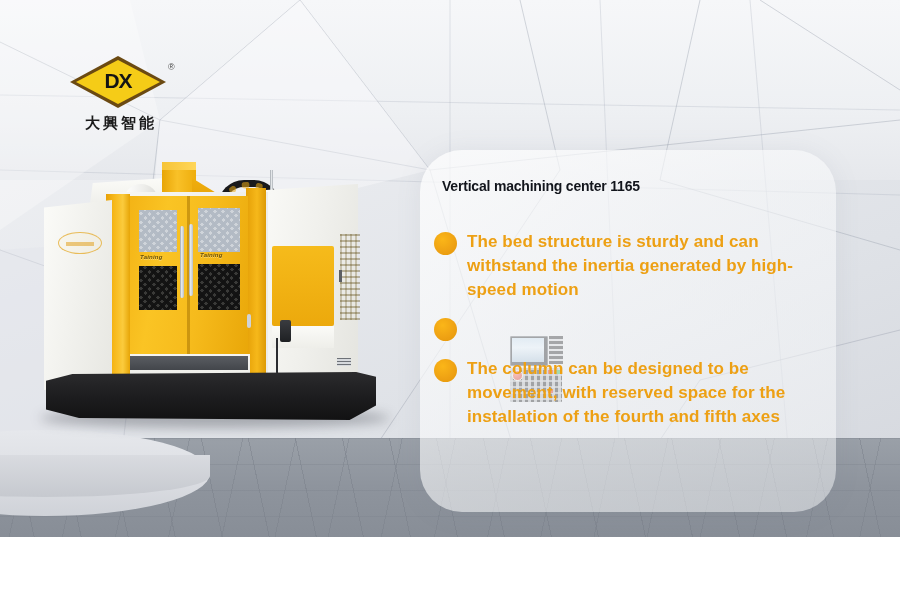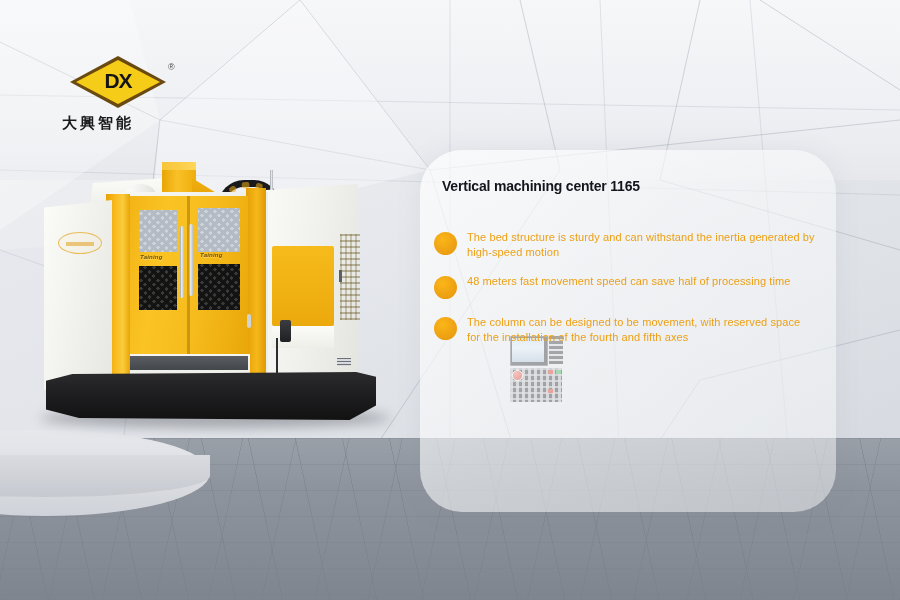--- a/index.html
+++ b/index.html
@@ -1,18 +1,18 @@
 <!DOCTYPE html>
 <html><head>
 <meta charset="utf-8">
 <style>
   html,body{margin:0;padding:0;}
   body{width:900px;height:600px;overflow:hidden;font-family:"Liberation Sans",sans-serif;}
 
-  #stage{position:relative;width:900px;height:600px;overflow:hidden;background:#84cc16;}
+  #stage{position:relative;width:900px;height:537px;overflow:hidden;background:#84cc16;}
 
   
   .bg-wall{position:absolute;left:0;top:0;width:900px;height:470px;
     background:linear-gradient(160deg,#f3f4f6 0%,#e8eaee 38%,#dfe2e7 70%,#d6d9df 100%);}
   .bg-ceiling{position:absolute;left:0;top:0;width:900px;height:180px;
     background:linear-gradient(180deg,#f6f7f9 0%,#eef0f3 60%,#e6e8ec 100%);}
 
   
   .floor{position:absolute;left:0;top:438px;width:900px;height:162px;
     background:linear-gradient(180deg,#9aa0a8 0%,#8e949d 30%,#878d96 65%,#7f858e 100%);}
@@ -149,35 +149,35 @@
   
   #logo{position:absolute;left:62px;top:56px;width:118px;height:86px;}
   .diamond{position:absolute;left:8px;top:0;width:96px;height:52px;}
   .dia-outer{position:absolute;inset:0;background:#6b4a12;
     clip-path:polygon(50% 0%,100% 50%,50% 100%,0% 50%);}
   .dia-inner{position:absolute;left:6px;top:4px;right:6px;bottom:4px;background:#f5cc17;
     clip-path:polygon(50% 0%,100% 50%,50% 100%,0% 50%);}
   .dia-text{position:absolute;left:0;top:13px;width:96px;text-align:center;
     font-size:21px;font-weight:bold;color:#141414;letter-spacing:-1px;font-family:"Liberation Sans",sans-serif;}
   .reg{position:absolute;left:106px;top:6px;font-size:9px;color:#4a4a4a;}
-  .logo-cn{position:absolute;left:0;top:58px;width:118px;text-align:left;
+  .logo-cn{position:absolute;left:0;top:58px;width:118px;text-align:center;
     font-size:15px;font-weight:bold;color:#1b1b1b;letter-spacing:3px;
     font-family:"DejaVu Sans",sans-serif;}
 
   
   #card{position:absolute;left:420px;top:150px;width:416px;height:362px;border-radius:42px;
     background:linear-gradient(135deg,rgba(255,255,255,.72) 0%,rgba(250,251,252,.58) 45%,rgba(244,246,248,.50) 100%);
     box-shadow:0 2px 26px rgba(120,130,145,.10);}
   #card-title{position:absolute;left:22px;top:28px;width:380px;
     font-size:14px;font-weight:bold;color:#12151c;letter-spacing:-.2px;}
   #bullets{position:absolute;left:6px;top:80px;width:410px;}
   .bullet{position:relative;display:flex;align-items:flex-start;margin-bottom:14px;}
   .dot{flex:0 0 auto;width:23px;height:23px;border-radius:50%;margin:2px 10px 0 8px;
     background:radial-gradient(circle at 38% 32%,#fbb618,#eea113 60%,#e39708);}
-  .btext{font-size:11px;font-weight:normal;line-height:15px;color:#eda014;
+  .btext{font-size:17px;font-weight:bold;line-height:24px;color:#eda014;
     letter-spacing:.1px;max-width:382px;}
   .b1 .btext{max-width:348px;}
   .b2{margin-bottom:16px;}
   .b3{margin-bottom:16px;}
   .b3 .btext{max-width:344px;}
   .b4 .btext{max-width:370px;}
 </style>
 </head>
 <body>
 
@@ -287,21 +287,20 @@
   <div id="card">
     <div id="card-title">Vertical machining center 1165</div>
 
     <div id="bullets">
       <div class="bullet b1">
         <div class="dot"></div>
         <div class="btext">The bed structure is sturdy and can withstand the inertia generated by high-speed motion</div>
       </div>
       <div class="bullet b2">
         <div class="dot"></div>
-        <div class="btext">48 meters fast movement speed can save half of processing time</div>
       </div>
       <div class="bullet b3">
         <div class="dot"></div>
         <div class="btext">The column can be designed to be movement, with reserved space for the installation of the fourth and fifth axes</div>
       </div>
     </div>
   </div>
 
 </div>
 

